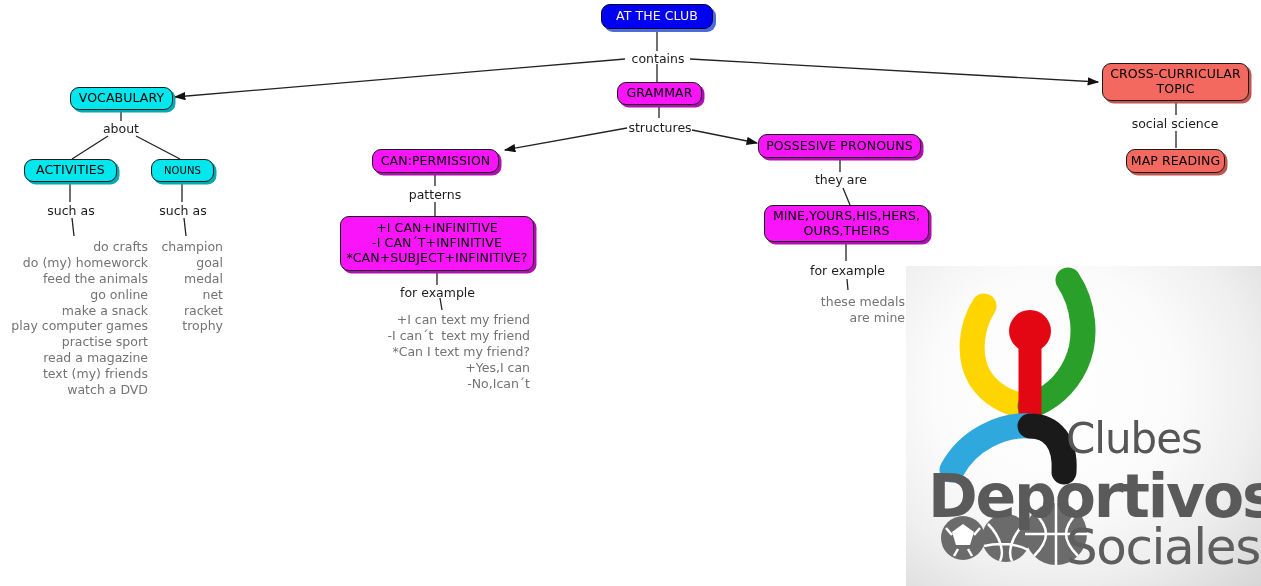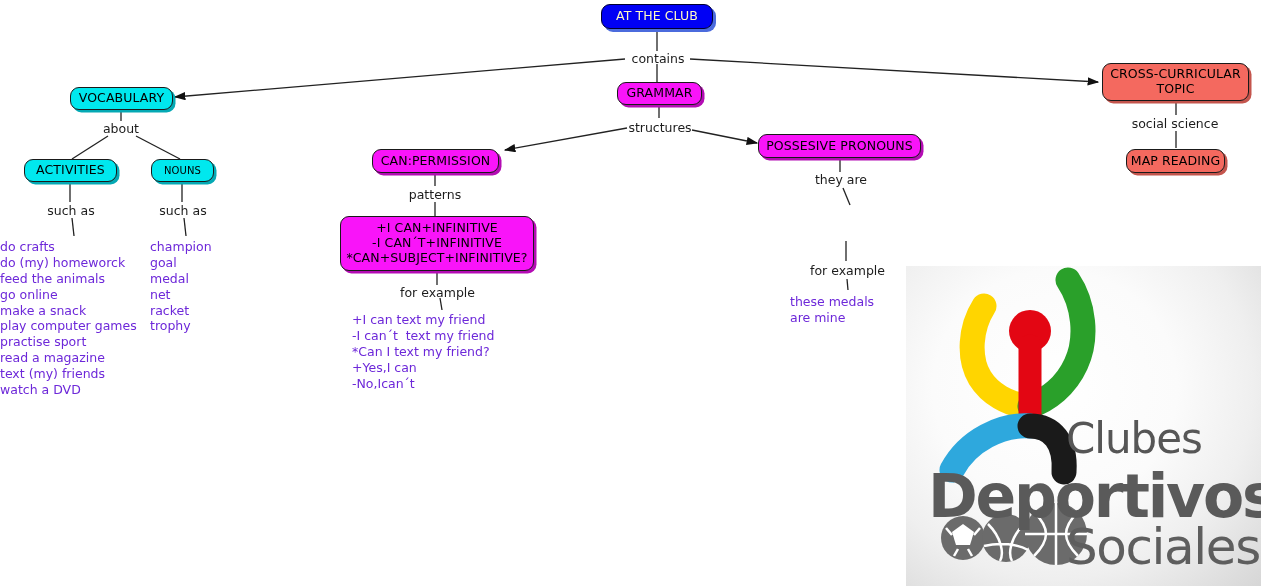--- a/index.html
+++ b/index.html
@@ -62,22 +62,22 @@
     position: absolute;
     font-size: 12.5px;
     color: #1c1c1c;
     text-align: center;
     white-space: pre;
     line-height: 1.25;
   }
   .leaf-text {
     position: absolute;
     font-size: 12.5px;
-    color: #6d28d9;
-    text-align: left;
+    color: #737373;
+    text-align: right;
     white-space: pre;
     line-height: 1.27;
   }
   .logo {
     position: absolute;
     left: 906px;
     top: 266px;
     width: 355px;
     height: 320px;
     overflow: hidden;
@@ -177,20 +177,22 @@
   <div class="node magenta" style="left:617px; top:82px; width:85px; height:23px; font-size:12.5px;">GRAMMAR</div>
 
   <div class="node magenta" style="left:372px; top:149px; width:127px; height:24px; font-size:12.5px;">CAN:PERMISSION</div>
 
   <div class="node magenta" style="left:340px; top:216px; width:194px; height:55px; font-size:12.5px;">+I CAN+INFINITIVE
 -I CAN´T+INFINITIVE
 *CAN+SUBJECT+INFINITIVE?</div>
 
   <div class="node magenta" style="left:758px; top:134px; width:163px; height:24px; font-size:12.5px;">POSSESIVE PRONOUNS</div>
 
+  <div class="node magenta" style="left:764px; top:205px; width:165px; height:37px; font-size:12.5px;">MINE,YOURS,HIS,HERS,
+OURS,THEIRS</div>
 
   <div class="node salmon" style="left:1102px; top:63px; width:147px; height:38px; font-size:12.5px;">CROSS-CURRICULAR
 TOPIC</div>
 
   <div class="node salmon" style="left:1126px; top:149px; width:99px; height:24px; font-size:12.5px;">MAP READING</div>
 
   <div class="link-label" style="left:625px; top:51px; width:66px;">contains</div>
 
   <div class="link-label" style="left:91px; top:121px; width:60px;">about</div>
 

